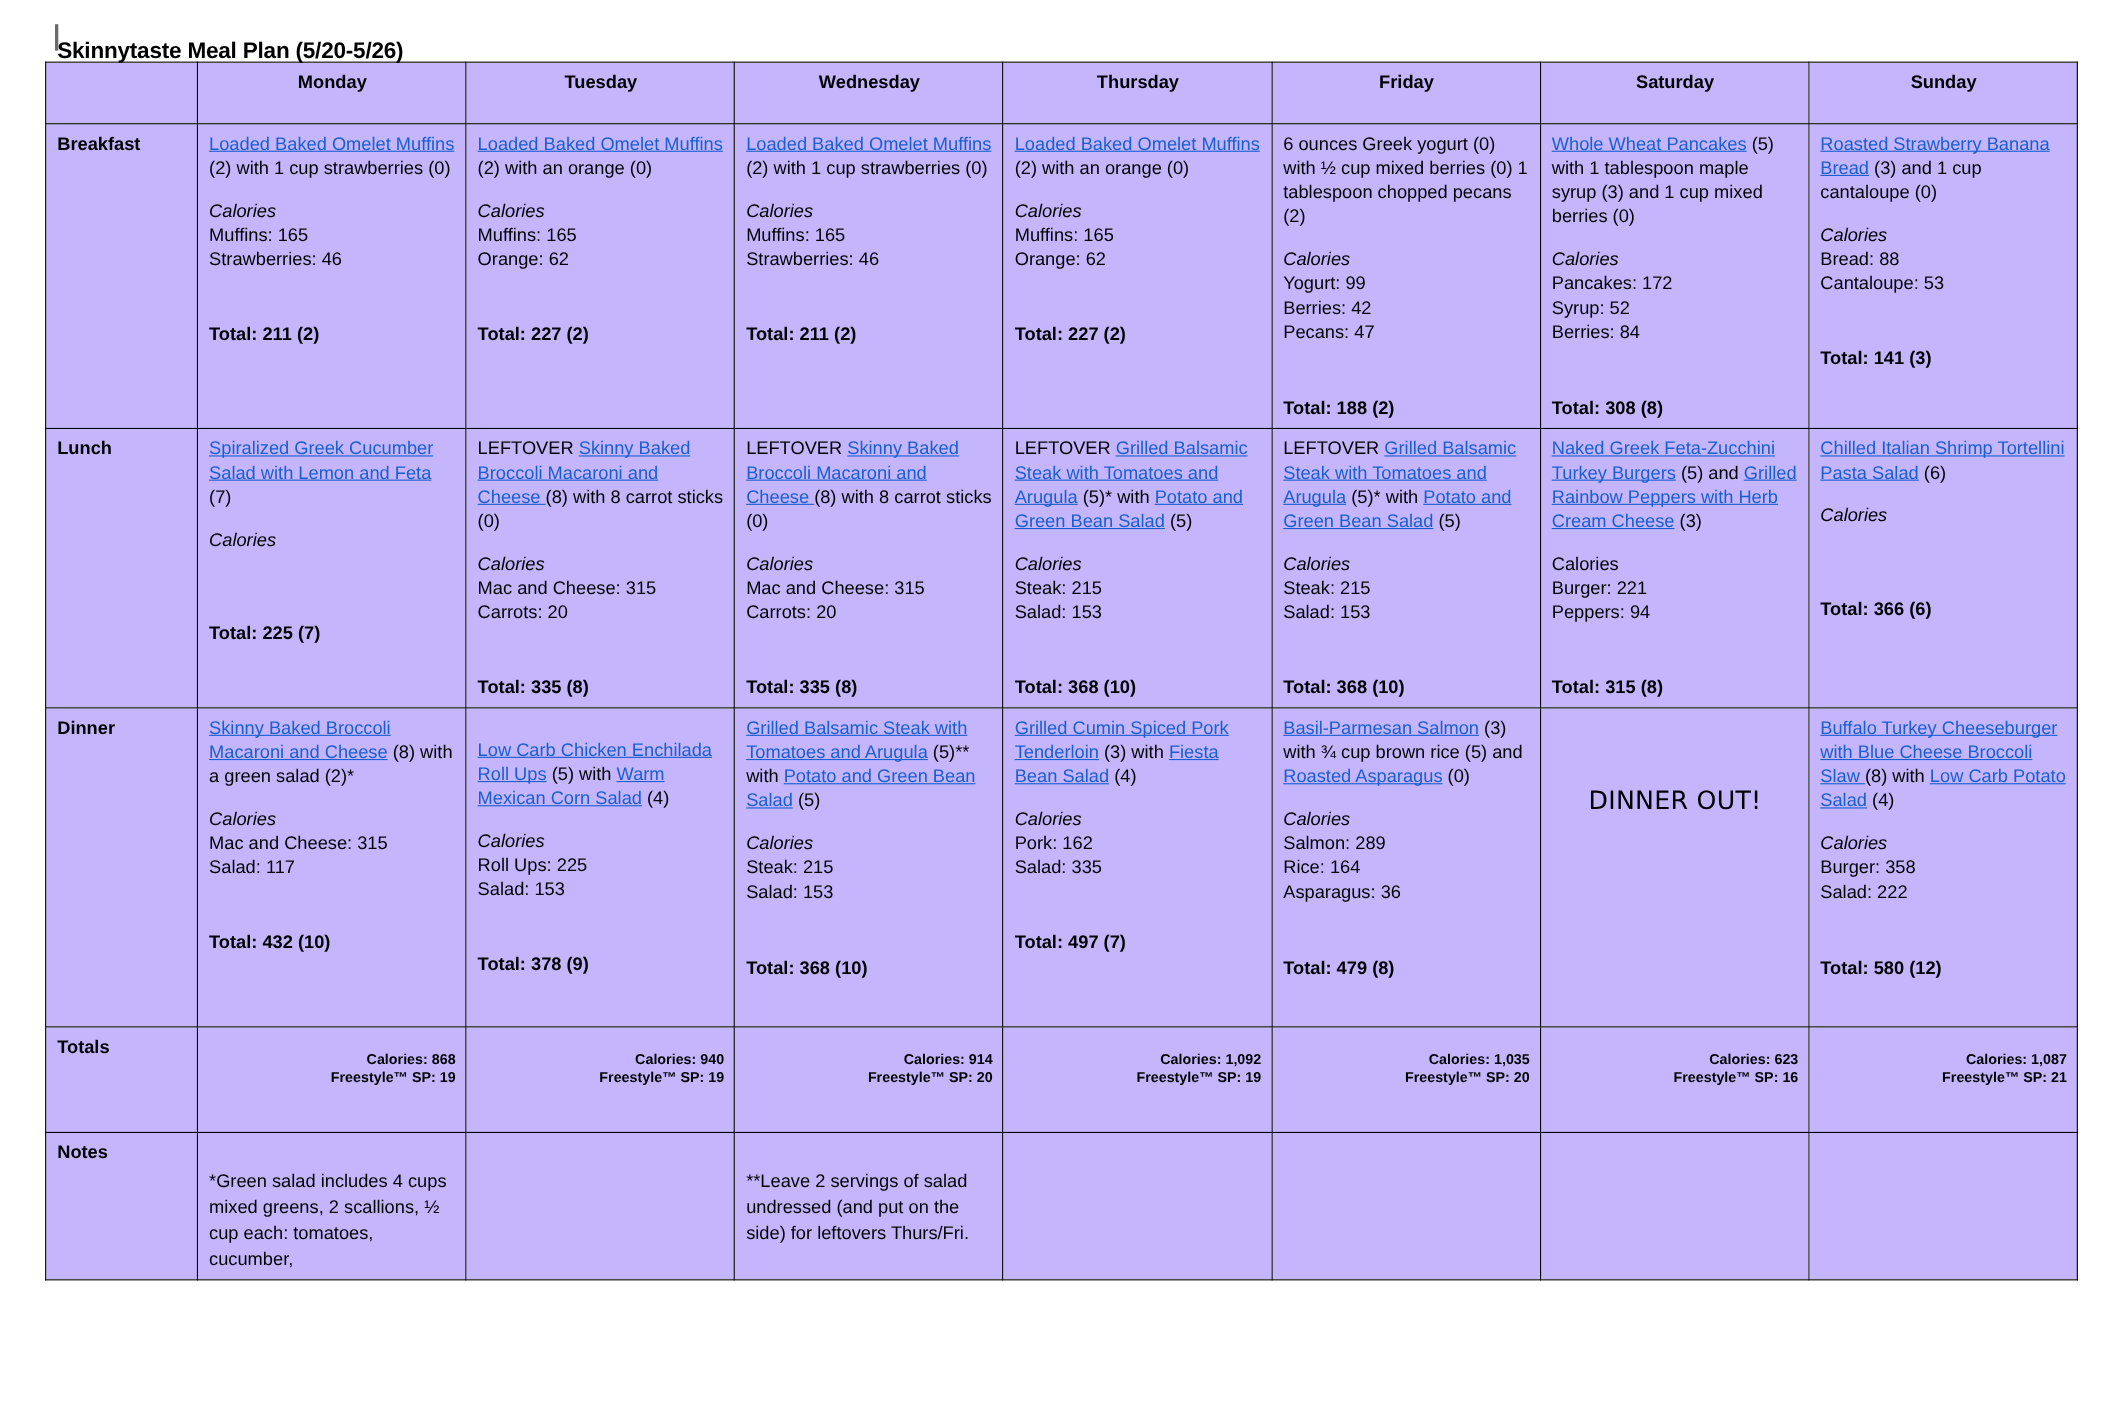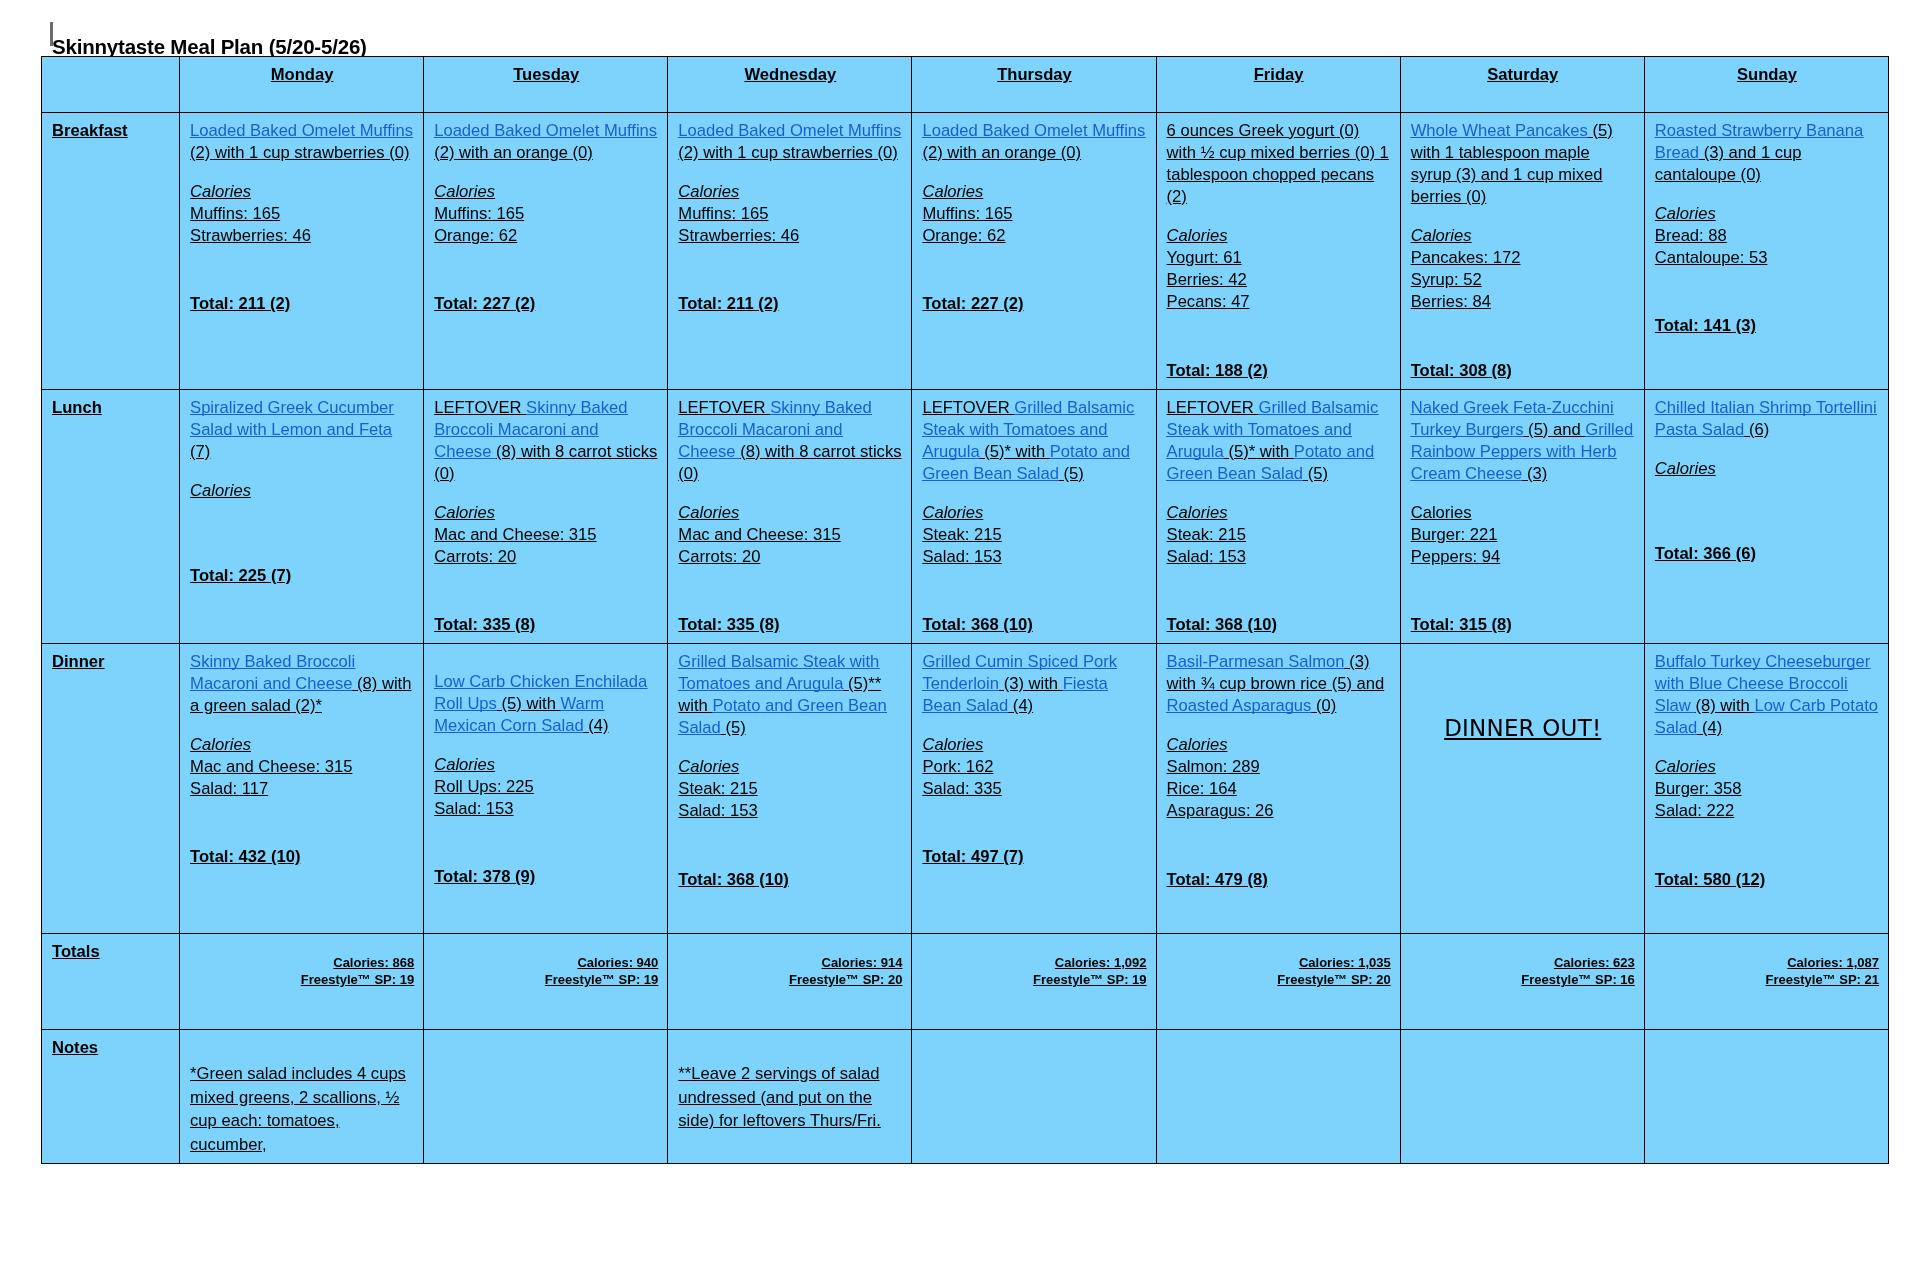--- a/index.html
+++ b/index.html
@@ -45,24 +45,23 @@
     width: 1848px;
     border-collapse: collapse;
     table-layout: fixed;
   }
   table.plan td, table.plan th {
     border: 1.6px solid #000000;
     vertical-align: top;
     padding: 7px 9px 7px 10px;
     font-size: 16.6px;
     line-height: 1.33;
-    background: #7dd3fc;
+    background: #c4b5fd;
     box-sizing: border-box;
     overflow: hidden;
-    text-decoration: underline;
   }
   col.rowlab { width: 138px; }
   col.day    { width: 244px; }
 
   thead th {
     height: 56px;
     text-align: center;
     vertical-align: middle;
     font-size: 19px;
     font-weight: bold;
@@ -174,21 +173,21 @@
           <div class="meal-desc"><a class="recipe" href="#">Loaded Baked Omelet Muffins</a><span> (2) with an orange (0)</span></div>
           <div class="cal-head">Calories</div>
           <div class="cal-line">Muffins: 165</div>
           <div class="cal-line">Orange: 62</div>
           <div class="cal-total">Total: 227 (2)</div>
         </td>
 
         <td class="daycell">
           <div class="meal-desc">6 ounces Greek yogurt (0) with ½ cup mixed berries (0) 1 tablespoon chopped pecans (2)</div>
           <div class="cal-head">Calories</div>
-          <div class="cal-line">Yogurt: 61</div>
+          <div class="cal-line">Yogurt: 99</div>
           <div class="cal-line">Berries: 42</div>
           <div class="cal-line">Pecans: 47</div>
           <div class="cal-total">Total: 188 (2)</div>
         </td>
 
         <td class="daycell">
           <div class="meal-desc"><a class="recipe" href="#">Whole Wheat Pancakes</a><span> (5) with 1 tablespoon maple syrup (3) and 1 cup mixed berries (0)</span></div>
           <div class="cal-head">Calories</div>
           <div class="cal-line">Pancakes: 172</div>
           <div class="cal-line">Syrup: 52</div>
@@ -296,21 +295,21 @@
           <div class="cal-line">Pork: 162</div>
           <div class="cal-line">Salad: 335</div>
           <div class="cal-total">Total: 497 (7)</div>
         </td>
 
         <td class="daycell">
           <div class="meal-desc"><a class="recipe" href="#">Basil-Parmesan Salmon</a><span> (3) with ¾ cup brown rice (5) and </span><a class="recipe" href="#">Roasted Asparagus</a><span> (0)</span></div>
           <div class="cal-head">Calories</div>
           <div class="cal-line">Salmon: 289</div>
           <div class="cal-line">Rice: 164</div>
-          <div class="cal-line">Asparagus: 26</div>
+          <div class="cal-line">Asparagus: 36</div>
           <div class="cal-total">Total: 479 (8)</div>
         </td>
 
         <td class="daycell">
           <div class="dinner-out">DINNER OUT!</div>
         </td>
 
         <td class="daycell">
           <div class="meal-desc"><a class="recipe" href="#">Buffalo Turkey Cheeseburger with Blue Cheese Broccoli Slaw </a><span>(8) with </span><a class="recipe" href="#">Low Carb Potato Salad</a><span> (4)</span></div>
           <div class="cal-head">Calories</div>

